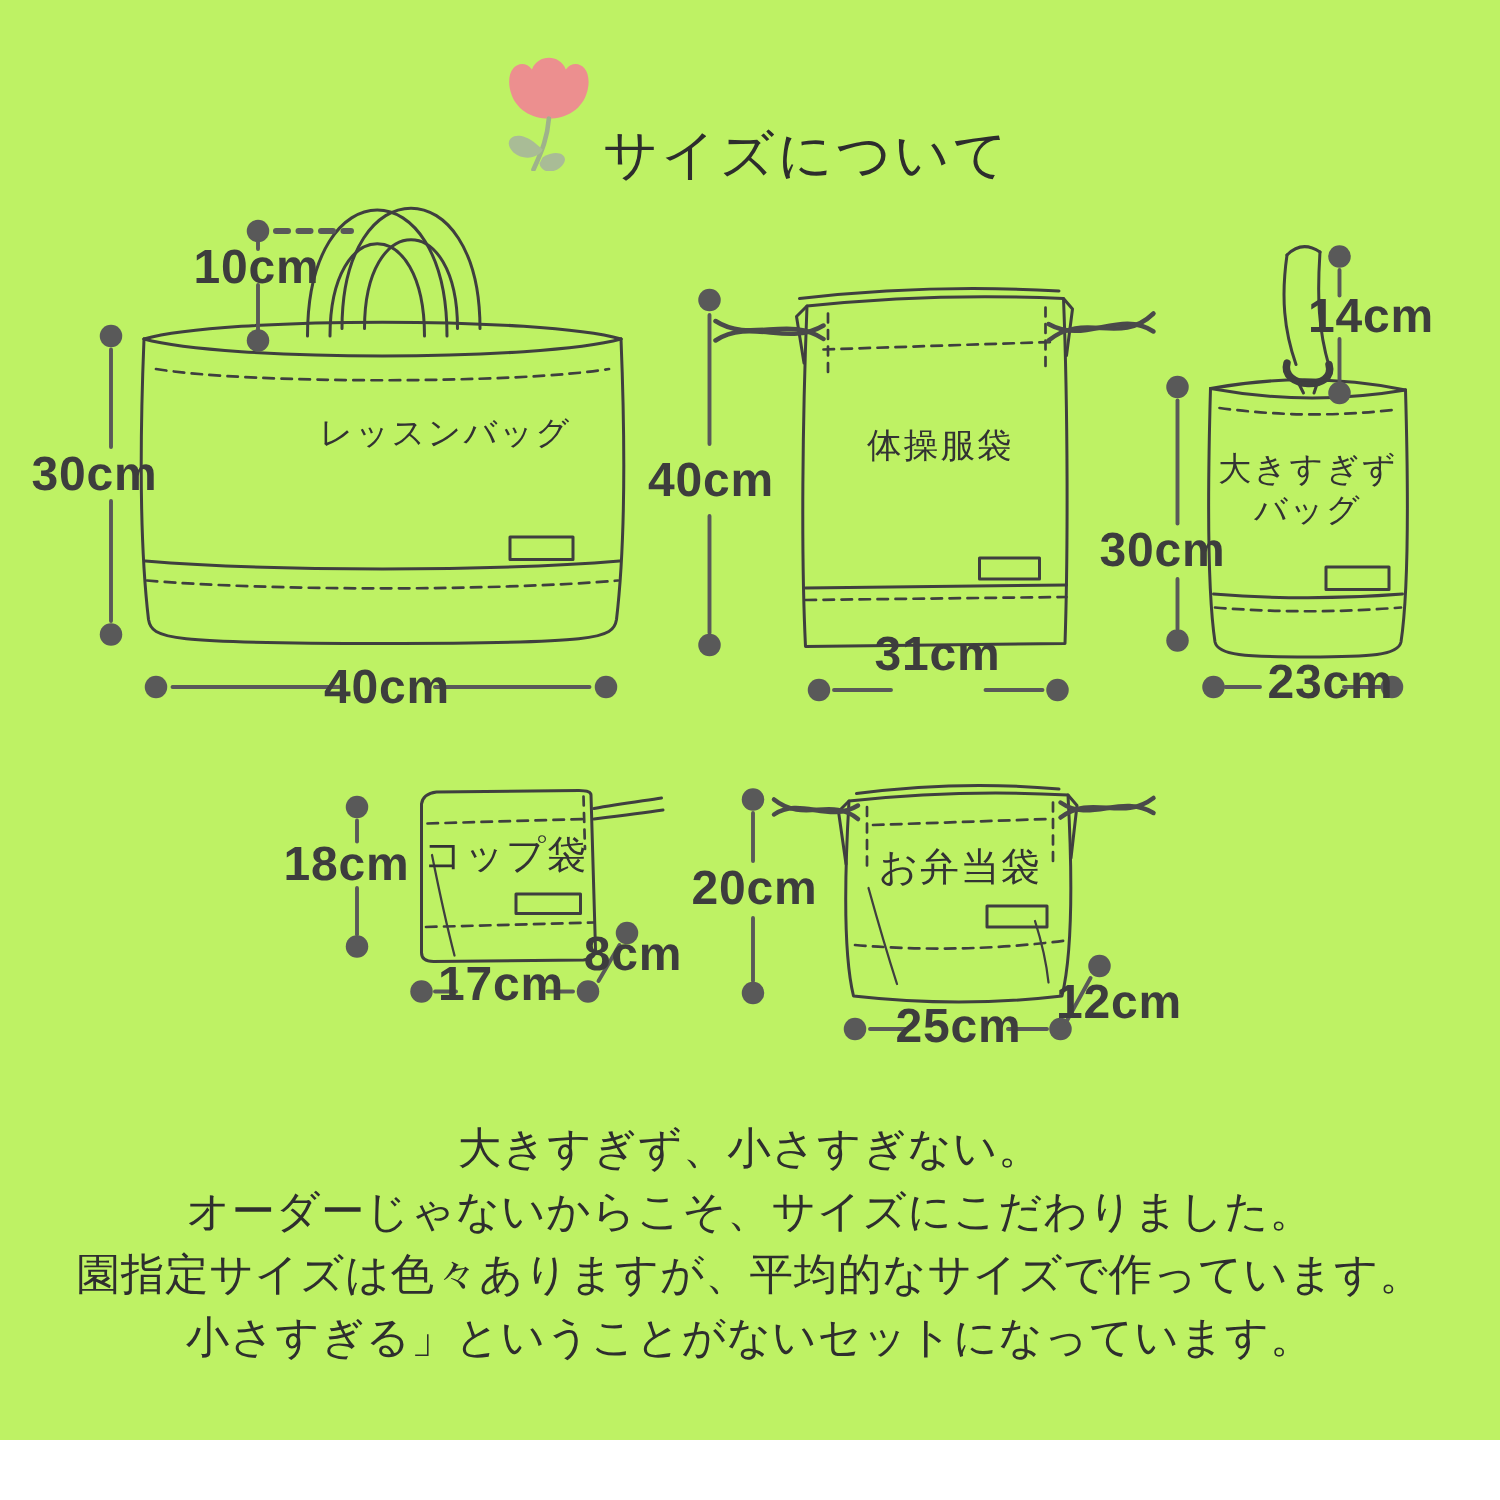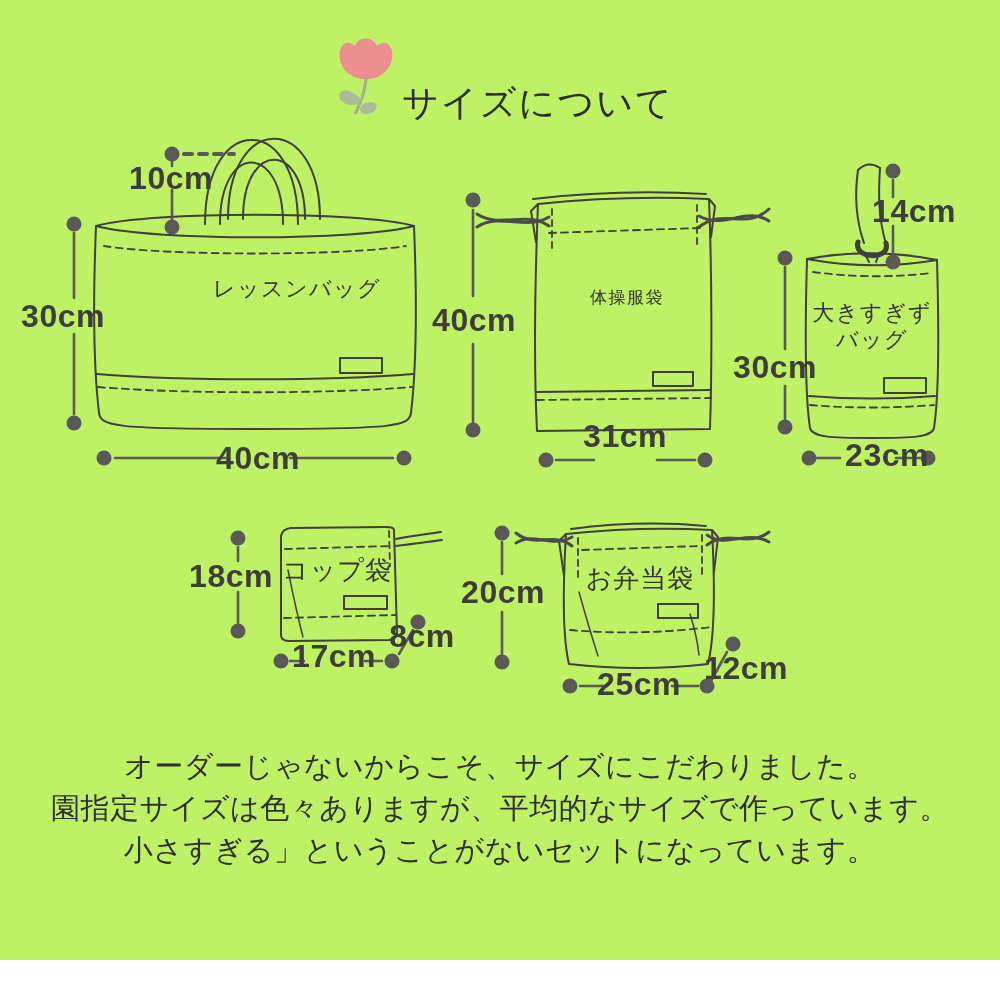--- a/index.html
+++ b/index.html
@@ -219,21 +219,21 @@
       </g>
 
       <g>
         <circle cx="733" cy="644" r="7.5" stroke="none"></circle>
         <path d="M 727,652 L 711,681" fill="none"></path>
       </g>
     </g>
   </svg>
 
   <div class="bag-name" style="left:260px;top:289px;margin-left:37px;">レッスンバッグ</div>
-  <div class="bag-name" style="left:627px;top:297px;font-size:17px;">体操服袋</div>
+  <div class="bag-name" style="left:627px;top:297px;font-size:23px;">体操服袋</div>
   <div class="bag-name" style="left:872px;top:313px;">大きすぎず</div>
   <div class="bag-name" style="left:872px;top:340px;">バッグ</div>
   <div class="bag-name sm" style="left:337px;top:570px;">コップ袋</div>
   <div class="bag-name sm" style="left:640px;top:578px;">お弁当袋</div>
 
   <div class="dim-label" style="left:171px;top:178px;">10cm</div>
   <div class="dim-label" style="left:63px;top:316px;">30cm</div>
   <div class="dim-label" style="left:258px;top:458px;">40cm</div>
 
   <div class="dim-label" style="left:474px;top:320px;">40cm</div>
@@ -245,18 +245,19 @@
 
   <div class="dim-label" style="left:231px;top:576px;">18cm</div>
   <div class="dim-label" style="left:334px;top:656px;">17cm</div>
   <div class="dim-label" style="left:422px;top:636px;">8cm</div>
 
   <div class="dim-label" style="left:503px;top:592px;">20cm</div>
   <div class="dim-label" style="left:639px;top:684px;">25cm</div>
   <div class="dim-label" style="left:746px;top:668px;">12cm</div>
 
   <div class="description">
+    <div>大きすぎず、小さすぎない。</div>
     <div>オーダーじゃないからこそ、サイズにこだわりました。</div>
     <div>園指定サイズは色々ありますが、平均的なサイズで作っています。</div>
     <div>小さすぎる」ということがないセットになっています。</div>
   </div>
 
 </div>
 
 </body></html>

